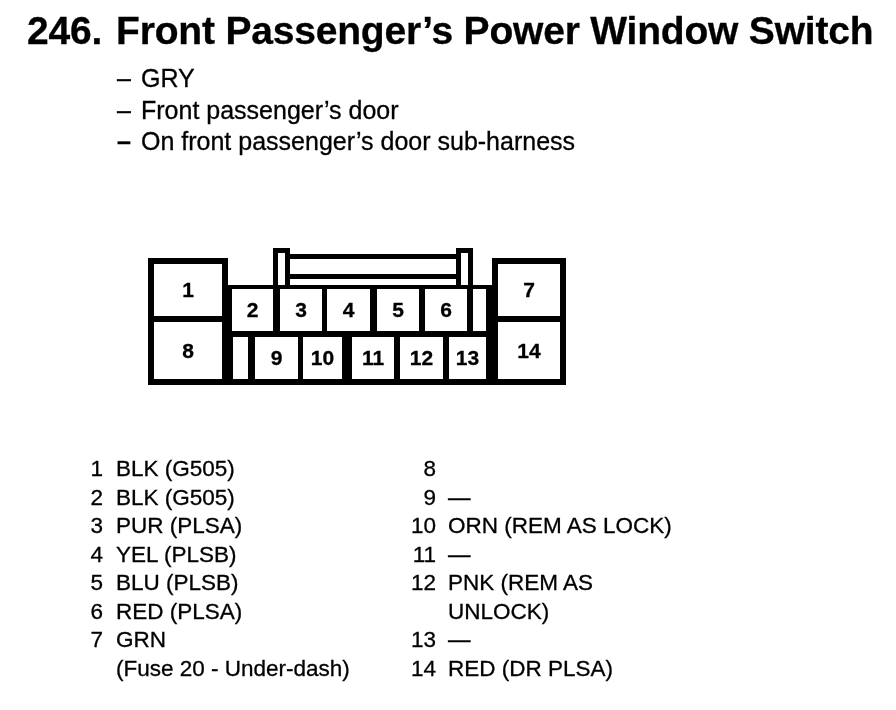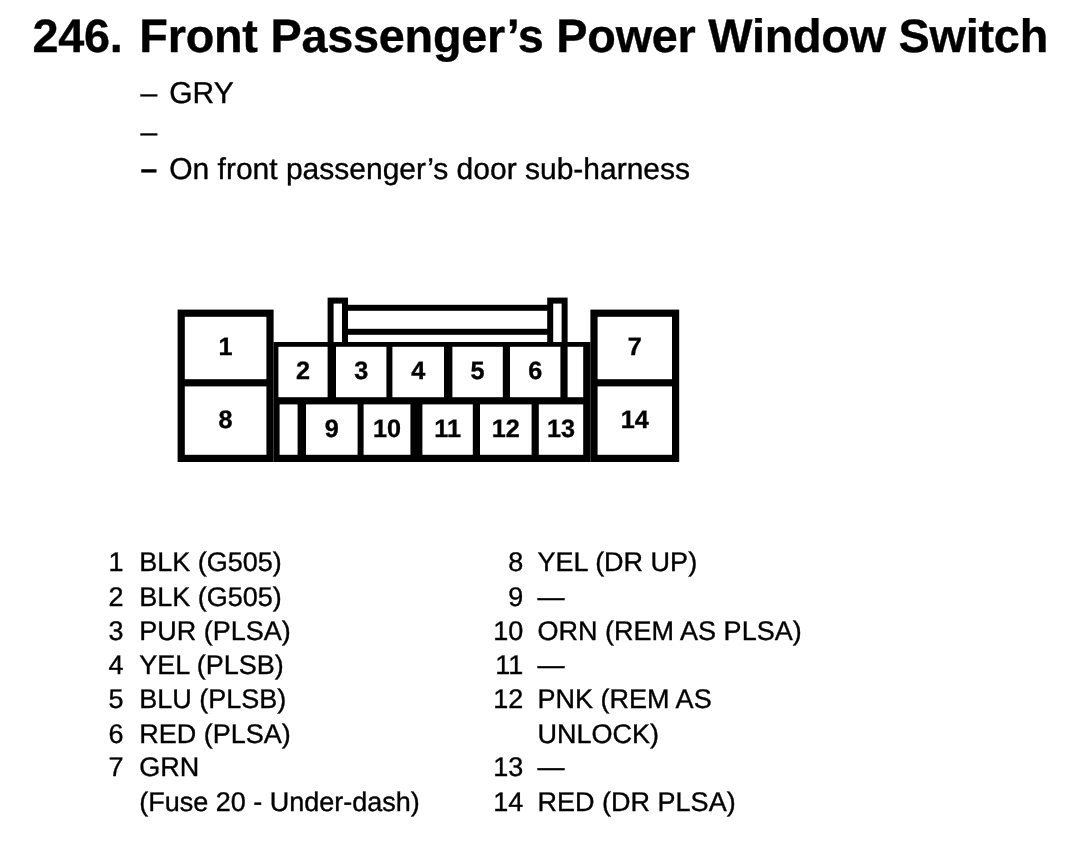--- a/index.html
+++ b/index.html
@@ -80,20 +80,21 @@
     <span class="num">246.</span><span>Front Passenger’s Power Window Switch</span>
   </div>
 
   <div class="bullets">
     <div class="bullet">
       <span class="dash">–</span>
       <span>GRY</span>
     </div>
     <div class="bullet">
       <span class="dash">–</span>
+      <span>Front passenger’s door</span>
     </div>
     <div class="bullet">
       <span class="dash">–</span>
       <span>On front passenger’s door sub-harness</span>
     </div>
   </div>
 
   <div class="connector">
 
     <div class="blk bar-b"></div>
@@ -153,29 +154,28 @@
         </div>
       <div class="prow">
           <span class="pnum">7</span>
           <span class="plabel">GRN
 (Fuse 20 - Under-dash)</span>
         </div>
     </div>
     <div class="col col-right">
       <div class="prow">
           <span class="pnum">8</span>
-          <span class="plabel">YEL (DR UP)</span>
         </div>
       <div class="prow">
           <span class="pnum">9</span>
           <span class="plabel">—</span>
         </div>
       <div class="prow">
           <span class="pnum">10</span>
-          <span class="plabel">ORN (REM AS PLSA)</span>
+          <span class="plabel">ORN (REM AS LOCK)</span>
         </div>
       <div class="prow">
           <span class="pnum">11</span>
           <span class="plabel">—</span>
         </div>
       <div class="prow">
           <span class="pnum">12</span>
           <span class="plabel">PNK (REM AS
 UNLOCK)</span>
         </div>

